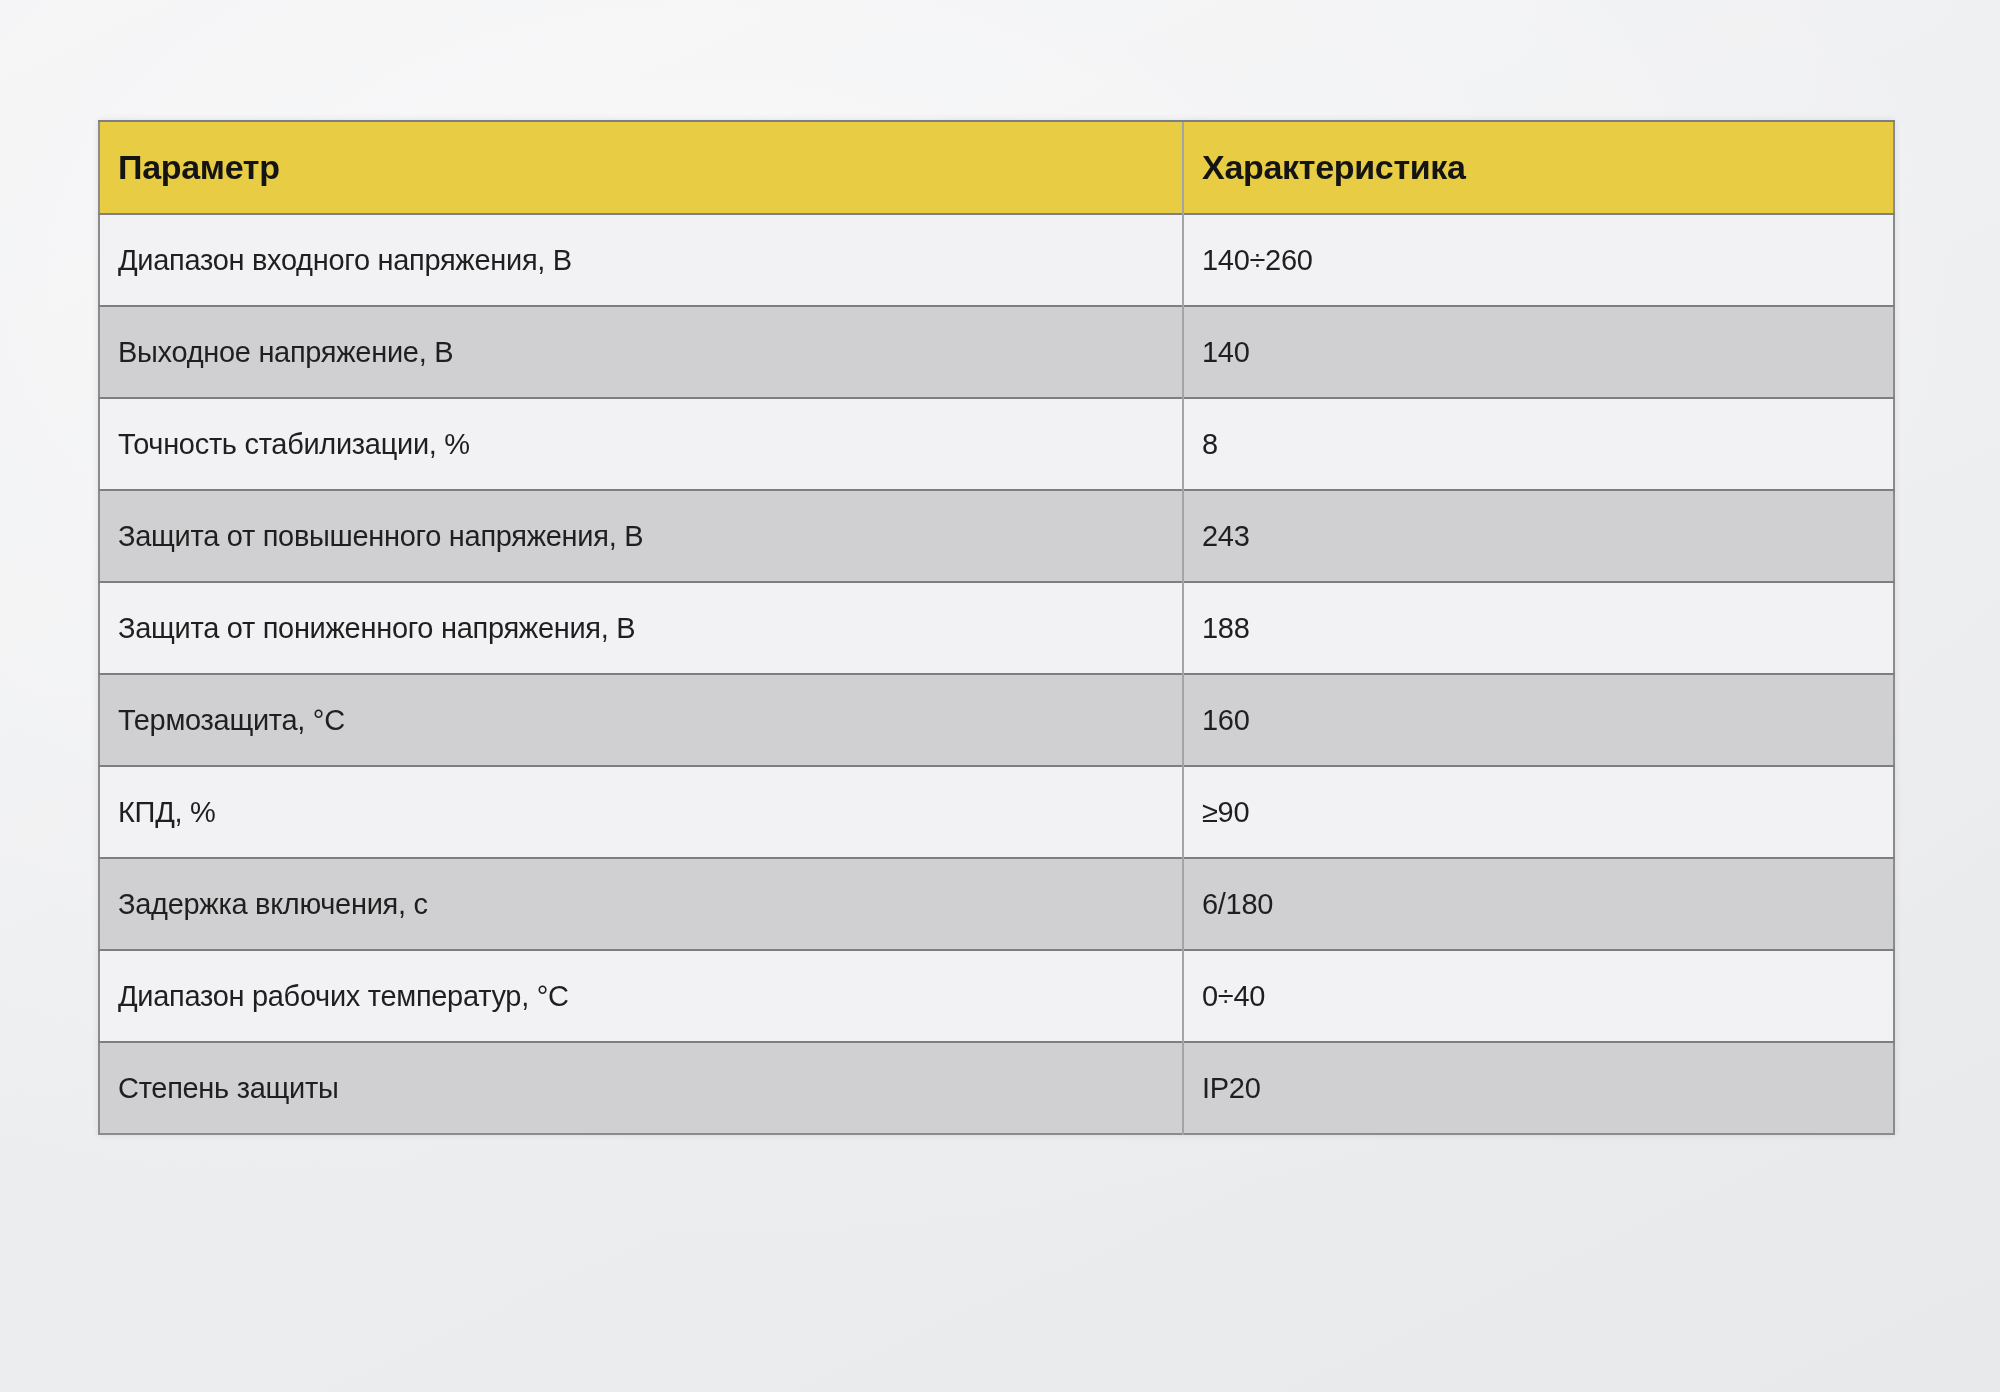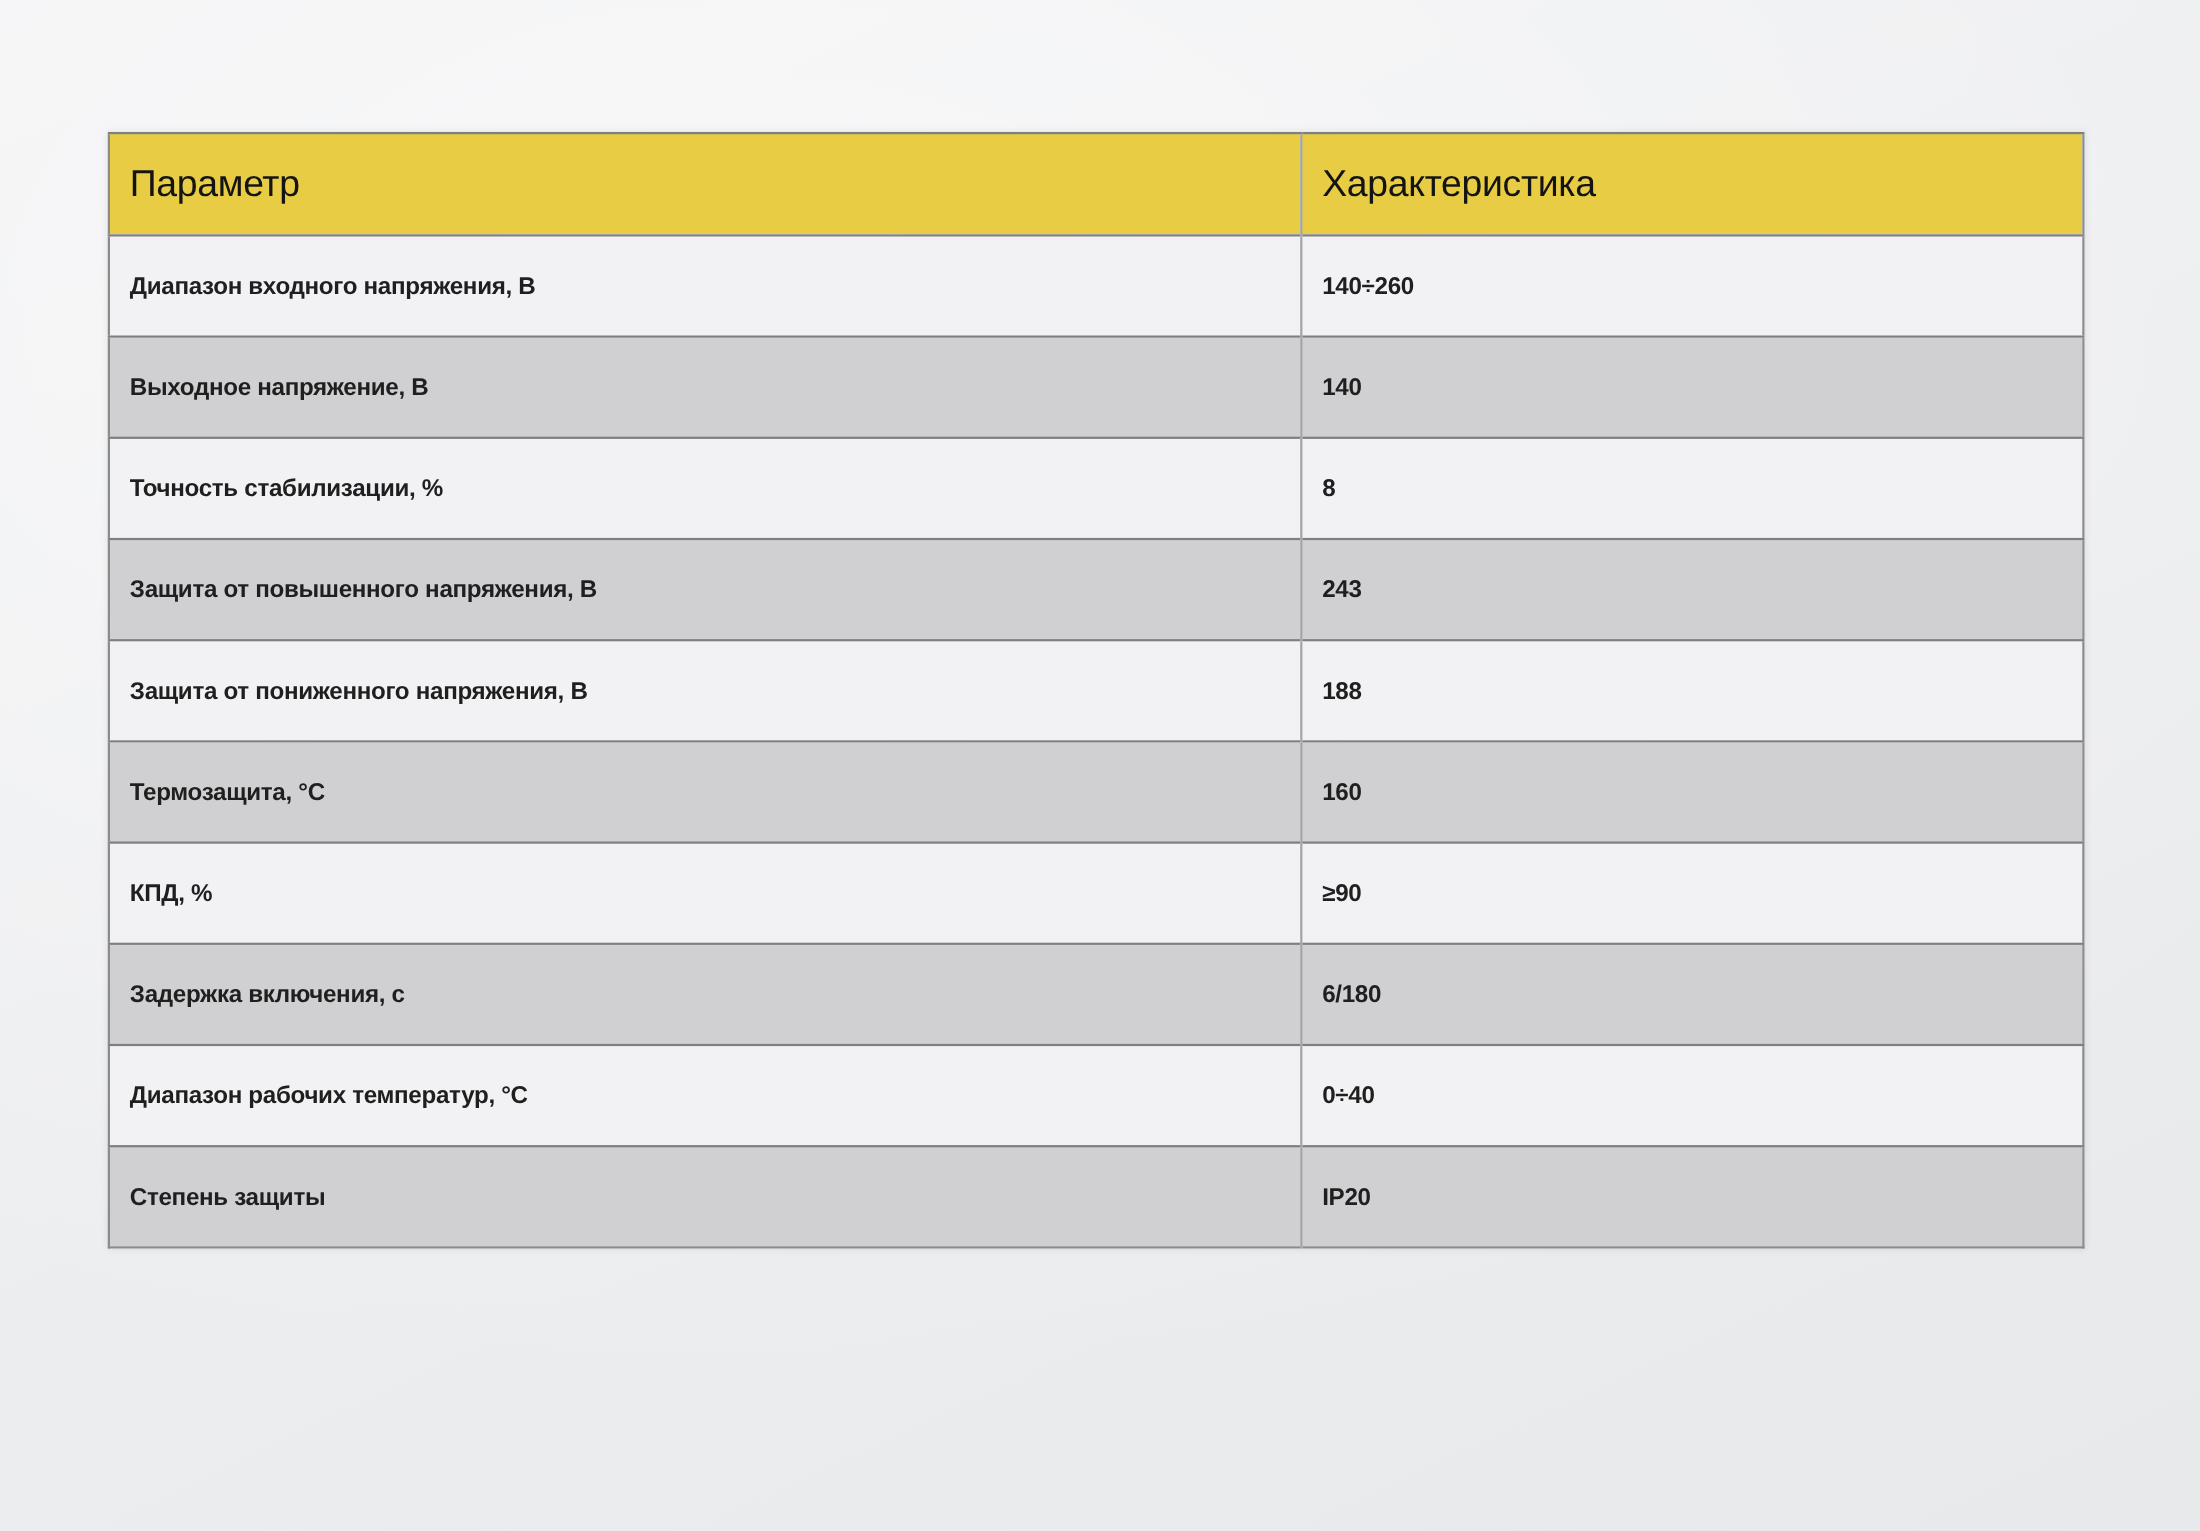--- a/index.html
+++ b/index.html
@@ -38,27 +38,27 @@
     white-space: nowrap;
     overflow: hidden;
   }
   .spec-table th + th, .spec-table td + td {
     border-left: 2px solid #a3a4a5;
   }
   .spec-table thead th {
     height: 91px;
     background: var(--header-bg, #e8cd44);
     font-size: 34px;
-    font-weight: normal;
+    font-weight: bold;
     color: #141414;
   }
   .spec-table tbody td {
     height: 90px;
-    font-size: 22px;
-    font-weight: bold;
+    font-size: 29px;
+    font-weight: normal;
   }
   .spec-table tbody tr:nth-child(odd) td  { background: var(--row-light, #f2f2f4); }
   .spec-table tbody tr:nth-child(even) td { background: var(--row-dark, #d0d0d2); }
 </style>
 </head>
 <body style="--header-bg: #e8cd44; --row-light: #f2f2f4; --row-dark: #d0d0d2; --border: #8b8b8b; --text: #1f1f1f;">
 
 <table class="spec-table">
   <colgroup>
     <col class="param-col">

